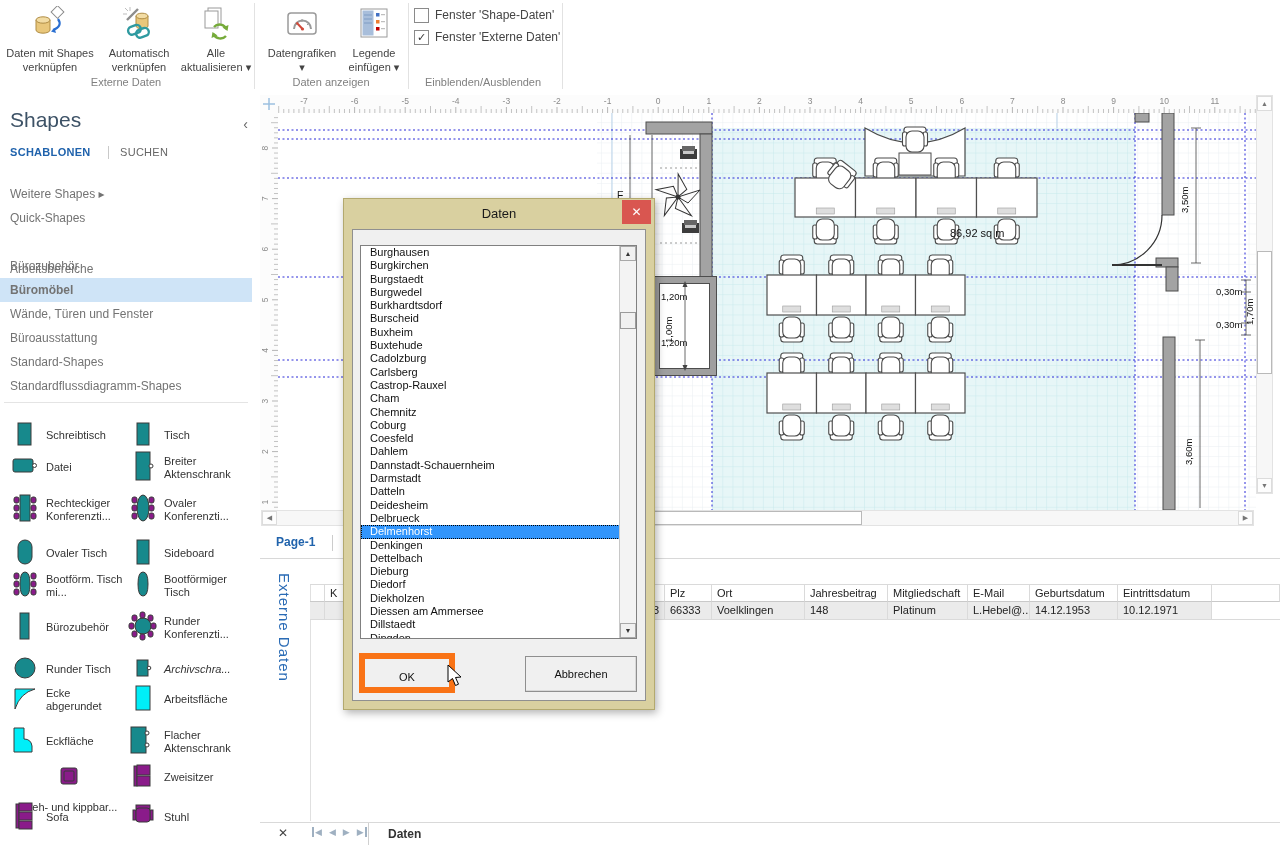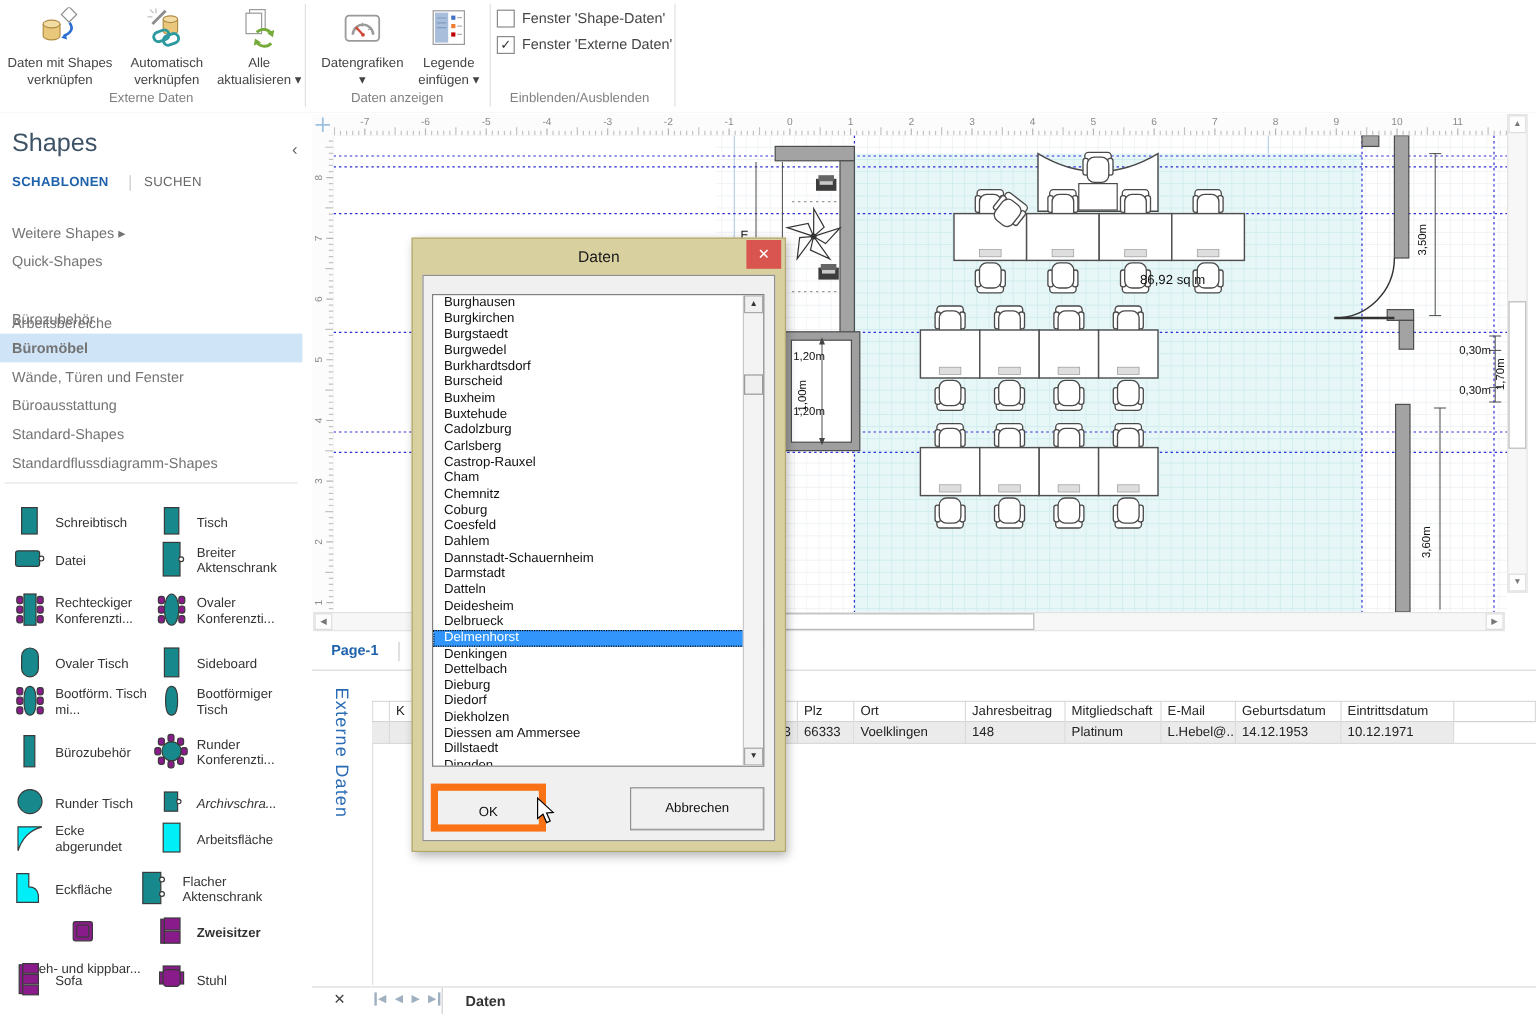--- a/index.html
+++ b/index.html
@@ -321,36 +321,36 @@
             <rect x="8" y="4" width="14" height="24" fill="#00eef8" stroke="#3a3a3a" rx="0"></rect>
           </svg></span>
         <span>Arbeitsfläche</span>
       </div>
       <div class="shape-item" style="left: 10px; top: 630px;">
         <span class="sic"><svg width="30" height="32" viewBox="0 0 30 32">
             <path d="M4,4 H14 V15 Q21,15 22,22 V28 H4 Z" fill="#00eef8" stroke="#3a3a3a"></path>
           </svg></span>
         <span>Eckfläche</span>
       </div>
-      <div class="shape-item" style="left: 112px; top: 630px; gap: 10px;">
+      <div class="shape-item" style="left: 124px; top: 630px; gap: 10px;">
         <span class="sic"><svg width="30" height="32" viewBox="0 0 30 32">
             <rect x="7" y="3" width="15" height="26" fill="#17898c" stroke="#3a3a3a" rx="0"></rect>
             <circle cx="23" cy="9" r="2" fill="#fff" stroke="#3a3a3a"></circle>
             <circle cx="23" cy="21" r="2" fill="#fff" stroke="#3a3a3a"></circle>
           </svg></span>
         <span>Flacher Aktenschrank</span>
       </div>
       <div class="shape-item" style="left: 10px; top: 666px; flex-direction: column;">
         <span class="sic"><svg width="30" height="32" viewBox="0 0 30 32">
             <rect x="7" y="8" width="16" height="16" fill="#8a1b8a" stroke="#3a3a3a" rx="2"></rect>
             <rect x="10" y="11" width="10" height="10" fill="#8a1b8a" stroke="#3a3a3a" rx="1"></rect>
           </svg></span>
         <span>Dreh- und kippbar...</span>
       </div>
-      <div class="shape-item" style="left: 128px; top: 666px; font-weight: bold;">
+      <div class="shape-item" style="left: 128px; top: 666px;">
         <span class="sic"><svg width="30" height="32" viewBox="0 0 30 32">
             <rect x="6" y="6" width="3" height="20" fill="#8a1b8a" stroke="#3a3a3a" rx="0"></rect>
             <rect x="9" y="5" width="13" height="10" fill="#8a1b8a" stroke="#3a3a3a" rx="0"></rect>
             <rect x="9" y="16" width="13" height="10" fill="#8a1b8a" stroke="#3a3a3a" rx="0"></rect>
           </svg></span>
         <span>Zweisitzer</span>
       </div>
       <div class="shape-item" style="left: 10px; top: 706px;">
         <span class="sic"><svg width="30" height="32" viewBox="0 0 30 32">
             <rect x="6" y="4" width="3" height="24" fill="#8a1b8a" stroke="#3a3a3a" rx="0"></rect>

